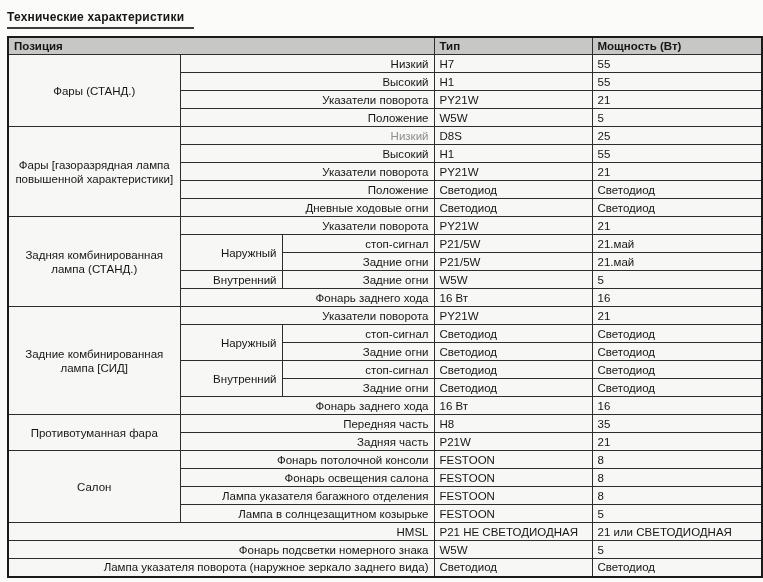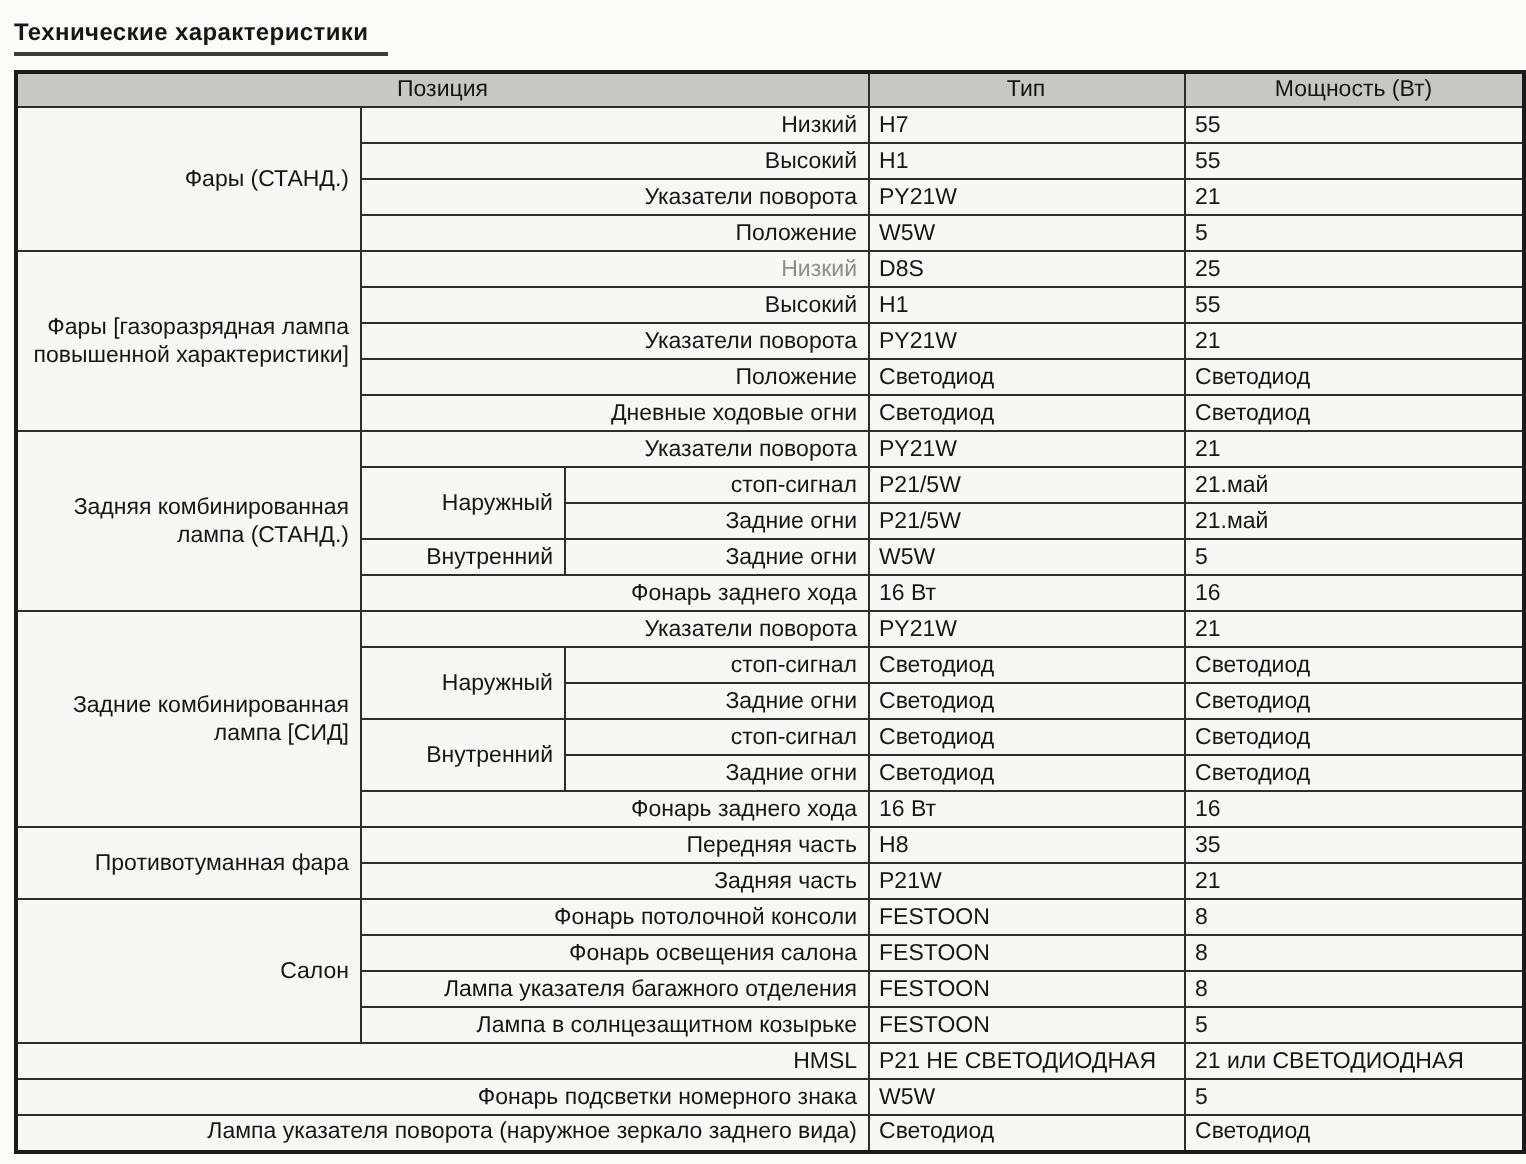--- a/index.html
+++ b/index.html
@@ -37,25 +37,25 @@
   col.c-power { width: 170px; }
   th, td {
     border: 1px solid #2d2d2d;
     padding: 1px 5px;
     height: 18px;
     overflow: hidden;
     line-height: 1.25;
   }
   thead th {
     background: #c7c7c5;
-    text-align: center;
-    font-weight: normal;
+    text-align: left;
+    font-weight: bold;
     height: 16px;
   }
-  td.g  { text-align: right; vertical-align: middle; }
+  td.g  { text-align: center; vertical-align: middle; }
   td.p, td.s1, td.s2 { text-align: right; vertical-align: middle; }
   td.t, td.w { vertical-align: middle; }
   td.faded { color: #8e8e8c; }
 </style>
 </head>
 <body>
 
 
 
 <h1 class="title">Технические характеристики</h1>

